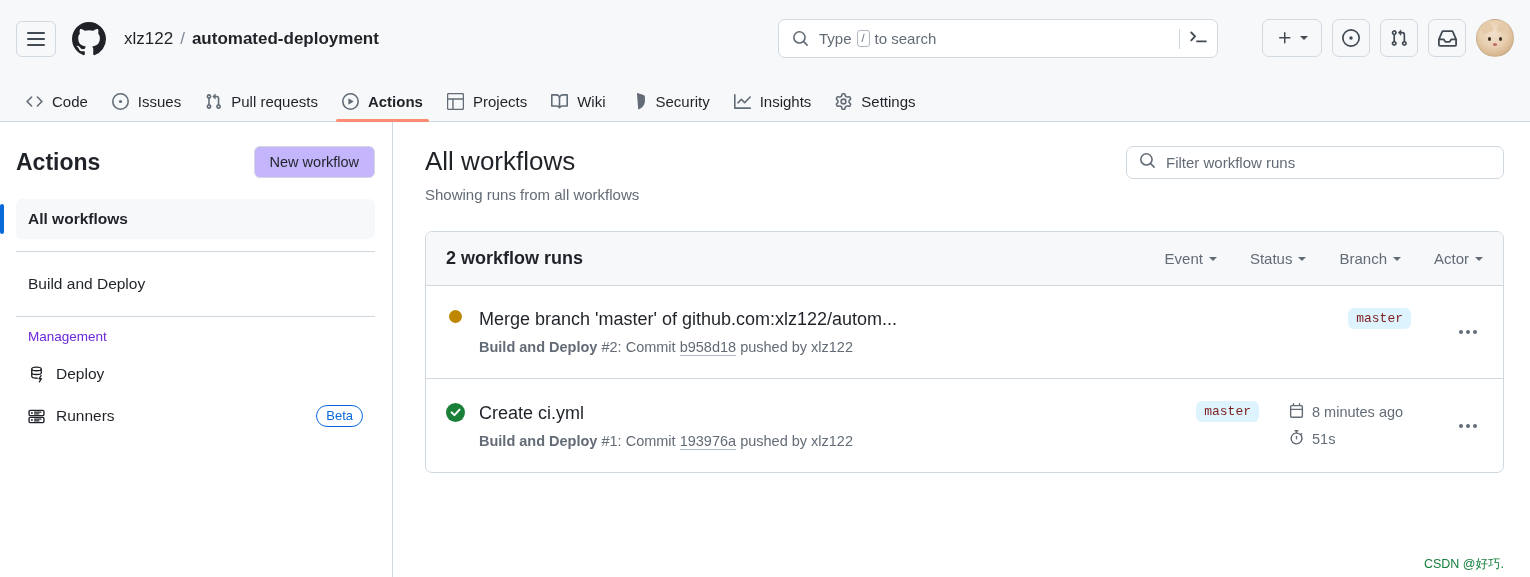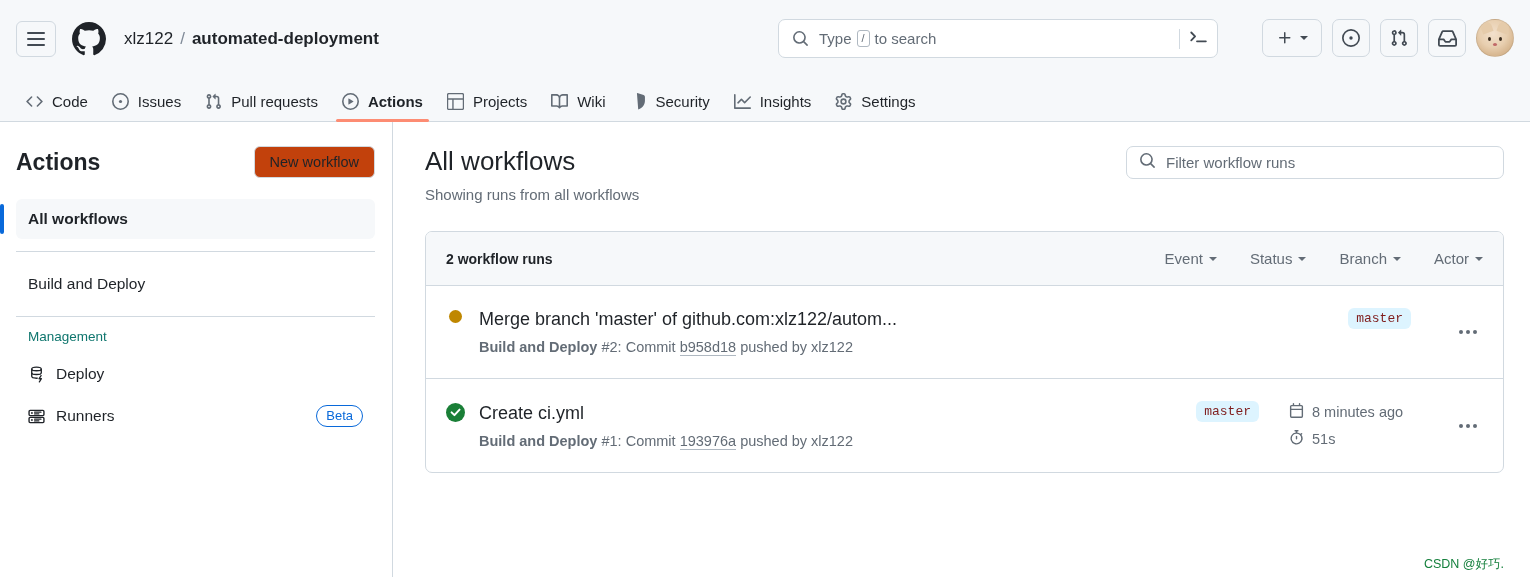--- a/index.html
+++ b/index.html
@@ -128,21 +128,21 @@
   .sidebar {
     width: 393px;
     padding: 24px 17px 0 16px;
     border-right: 1px solid #d1d9e0;
     height: 100%;
   }
   .sidebar-head { display: flex; align-items: center; justify-content: space-between; margin-bottom: 21px; }
   .sidebar-title { font-size: 23px; font-weight: bold; color: #1f2328; }
   .new-workflow-btn {
     border: 1px solid #d1d9e0; border-radius: 6px;
-    background: #c2410c;
+    background: #c4b5fd;
     padding: 7px 15px;
     font-size: 14.5px; color: #1f2328;
     cursor: pointer;
   }
   .side-list { list-style: none; }
   .side-item {
     display: flex; align-items: center;
     height: 40px;
     padding: 0 12px;
     border-radius: 6px;
@@ -151,21 +151,21 @@
     cursor: pointer;
     position: relative;
     margin-bottom: 2px;
   }
   .side-item.selected { background: #f6f8fa; font-weight: bold; }
   .side-item.selected::before {
     content: ""; position: absolute; left: -16px; top: 5px;
     width: 4px; height: 30px; background: #0969da; border-radius: 6px;
   }
   .side-divider { height: 1px; background: #d1d9e0; margin: 12px 0; }
-  .side-section-label { font-size: 13.5px; color: #0f766e; padding: 0 12px; margin-bottom: 10px; }
+  .side-section-label { font-size: 13.5px; color: #6d28d9; padding: 0 12px; margin-bottom: 10px; }
   .side-item .si-ico { margin-right: 11px; color: #1f2328; display: flex; align-items: center; }
   .beta-badge {
     margin-left: auto;
     border: 1px solid #0969da;
     color: #0969da;
     border-radius: 20px;
     font-size: 13px;
     padding: 2px 9px;
     line-height: 16px;
   }
@@ -193,21 +193,21 @@
     overflow: hidden;
     background: #fff;
   }
   .runs-header {
     height: 54px;
     background: #f6f8fa;
     border-bottom: 1px solid #d1d9e0;
     display: flex; align-items: center;
     padding: 0 20px;
   }
-  .runs-count { font-size: 14px; font-weight: bold; color: #1f2328; }
+  .runs-count { font-size: 18px; font-weight: bold; color: #1f2328; }
   .runs-filters { margin-left: auto; display: flex; align-items: center; gap: 33px; }
   .run-filter {
     display: flex; align-items: center; gap: 6px;
     font-size: 15px; color: #636c76; cursor: pointer;
   }
   .run-filter .caret {
     width: 0; height: 0;
     border-left: 4px solid transparent;
     border-right: 4px solid transparent;
     border-top: 4px solid #636c76;

